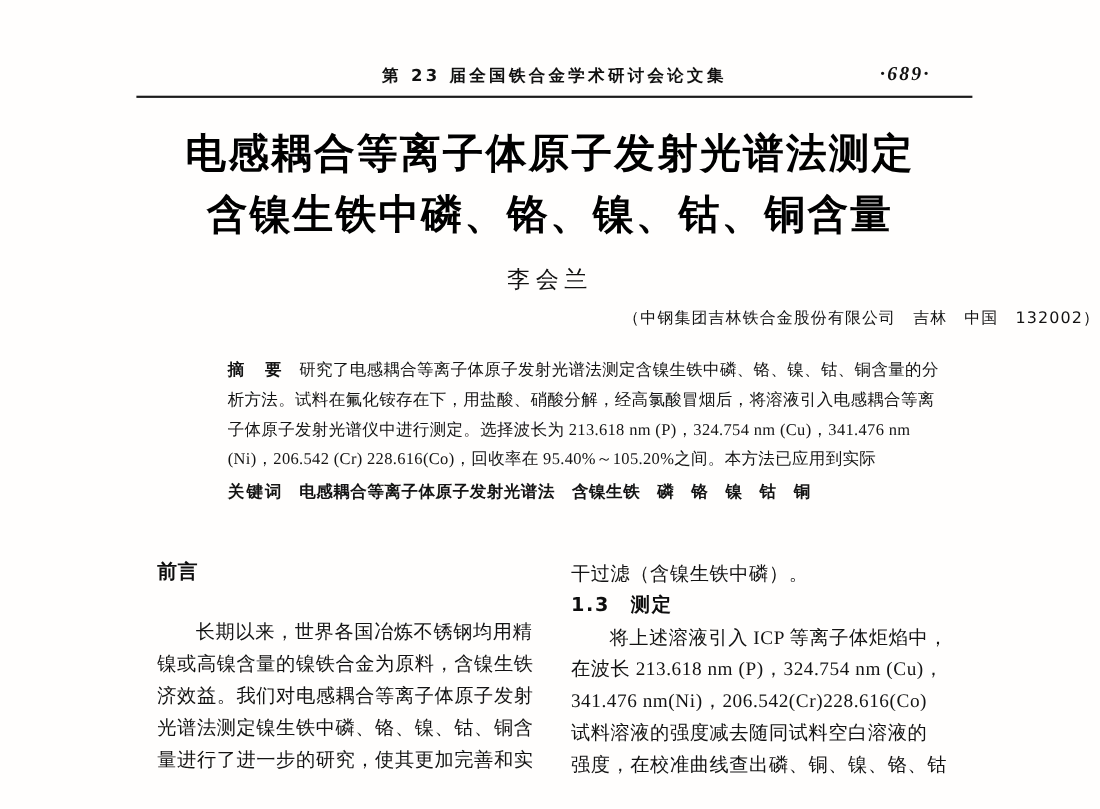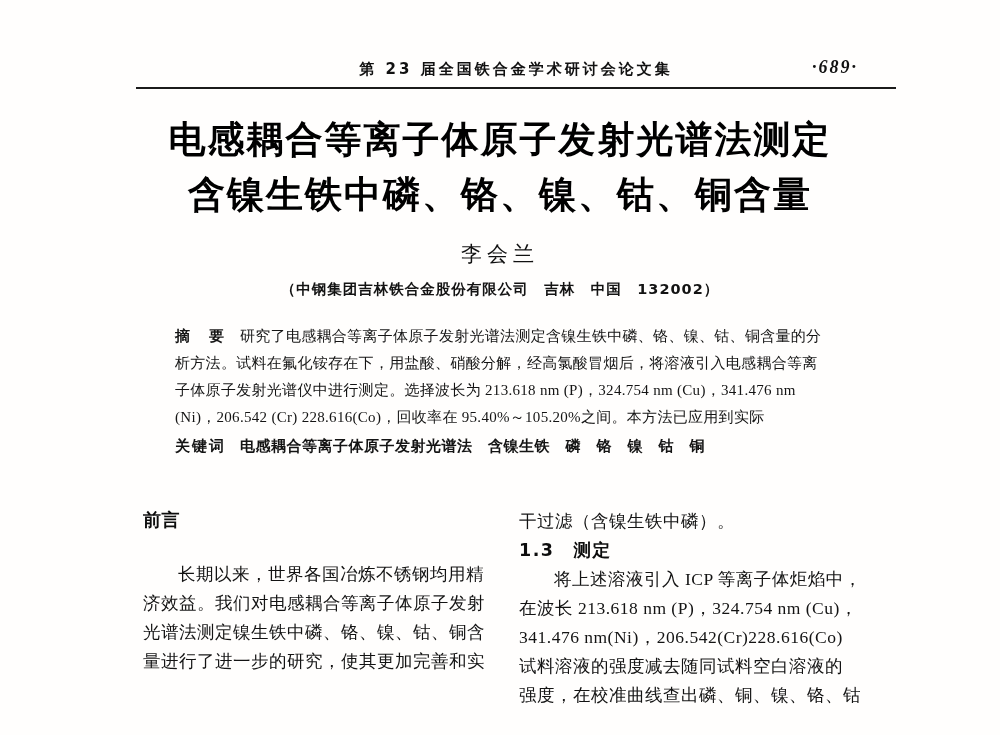--- a/index.html
+++ b/index.html
@@ -7,21 +7,21 @@
     position: relative;
     width: 1000px;
     height: 735px;
     background: #fffefd;
     overflow: hidden;
     color: #171717;
     font-family: "Liberation Serif", serif;
   }
 
   
-  .page-header { position: absolute; left: 136px; top: 60px; width: 760px; height: 34px; }
+  .page-header { position: absolute; left: 124px; top: 60px; width: 760px; height: 34px; }
   .journal-title {
     position: absolute; left: 50%; top: 0; transform: translateX(-50%);
     white-space: nowrap;
     font-family: "DejaVu Sans", sans-serif;
     font-weight: 700; font-size: 15px; letter-spacing: 3px; color: #111;
   }
   .page-number {
     position: absolute; right: 38px; top: -3px;
     font-family: "Liberation Serif", serif;
     font-style: italic; font-weight: 700; font-size: 18px; letter-spacing: 2px; color: #111; margin-left: 26px;
@@ -36,31 +36,31 @@
     font-weight: 700; font-size: 37px; line-height: 55px; letter-spacing: 2px; color: #000;
   }
   .paper-title .title-line { display: block; }
 
   .author {
     position: absolute; left: 0; top: 240px; width: 100%;
     text-align: center; font-size: 21px; letter-spacing: 5px; color: #111;
   }
   .affiliation {
     position: absolute; left: 0; top: 280px; width: 100%;
-    text-align: center;
+    text-align: right;
     font-family: "DejaVu Sans", sans-serif;
-    font-weight: 700; font-size: 14.5px; letter-spacing: 1px; color: #131313;
+    font-weight: 400; font-size: 14.5px; letter-spacing: 1px; color: #131313;
   }
 
   
   .abstract {
     position: absolute; left: 175px; top: 323px; width: 692px;
     font-size: 15px; line-height: 27px; letter-spacing: 0.3px; color: #141414;
   }
-  .abs-line { white-space: nowrap; }
+  .abs-line { white-space: nowrap; margin-left: 32px; }
   .hei { font-family: "DejaVu Sans", sans-serif; font-weight: 700; letter-spacing: 2px; margin-right: 14px; }
   .abs-outdent { margin-left: -32px; }
   .keywords { margin-top: 2px; font-family: "DejaVu Sans", sans-serif; font-weight: 700; letter-spacing: 0.5px; }
 
   
   .column { position: absolute; top: 507px; font-size: 17.5px; line-height: 29px; letter-spacing: 0.5px; color: #131313; }
   .col-left  { left: 143px; width: 352px; }
   .col-right { left: 519px; width: 366px; }
   .body-line { white-space: nowrap; }
   .indent { text-indent: 2em; }
@@ -99,20 +99,21 @@
     <div class="abs-line">子体原子发射光谱仪中进行测定。选择波长为 213.618 nm (P)，324.754 nm (Cu)，341.476 nm</div>
     <div class="abs-line">(Ni)，206.542 (Cr) 228.616(Co)，回收率在 95.40%～105.20%之间。本方法已应用到实际</div>
     <div class="abs-line keywords">
       <span class="hei">关键词</span><span>电感耦合等离子体原子发射光谱法　含镍生铁　磷　铬　镍　钴　铜</span>
     </div>
   </div>
 
   <div class="column col-left">
     <div class="sec-heading">前言</div>
     <div class="body-line indent">长期以来，世界各国冶炼不锈钢均用精</div>
+    <div class="body-line">镍或高镍含量的镍铁合金为原料，含镍生铁</div>
     <div class="body-line">济效益。我们对电感耦合等离子体原子发射</div>
     <div class="body-line">光谱法测定镍生铁中磷、铬、镍、钴、铜含</div>
     <div class="body-line">量进行了进一步的研究，使其更加完善和实</div>
   </div>
 
   <div class="column col-right">
     <div class="body-line">干过滤（含镍生铁中磷）。</div>
     <div class="sec-heading">1.3　测定</div>
     <div class="body-line indent">将上述溶液引入 ICP 等离子体炬焰中，</div>
     <div class="body-line">在波长 213.618 nm (P)，324.754 nm (Cu)，</div>

